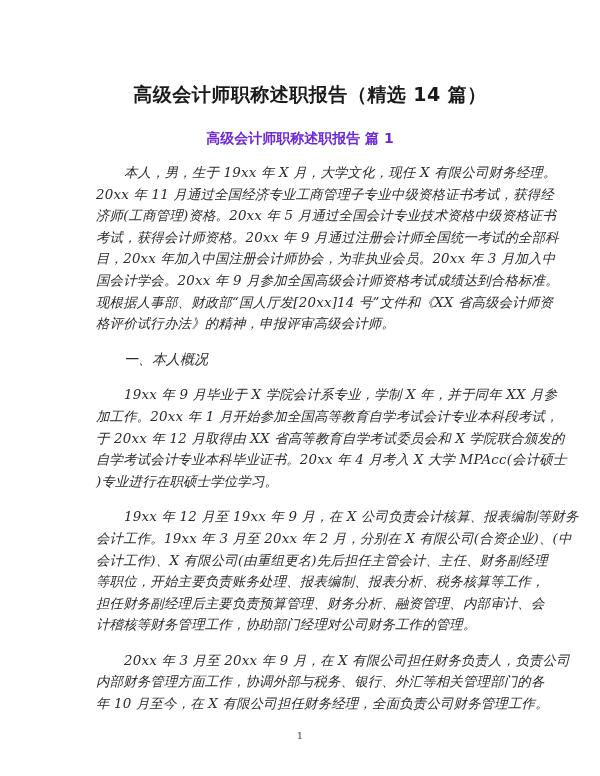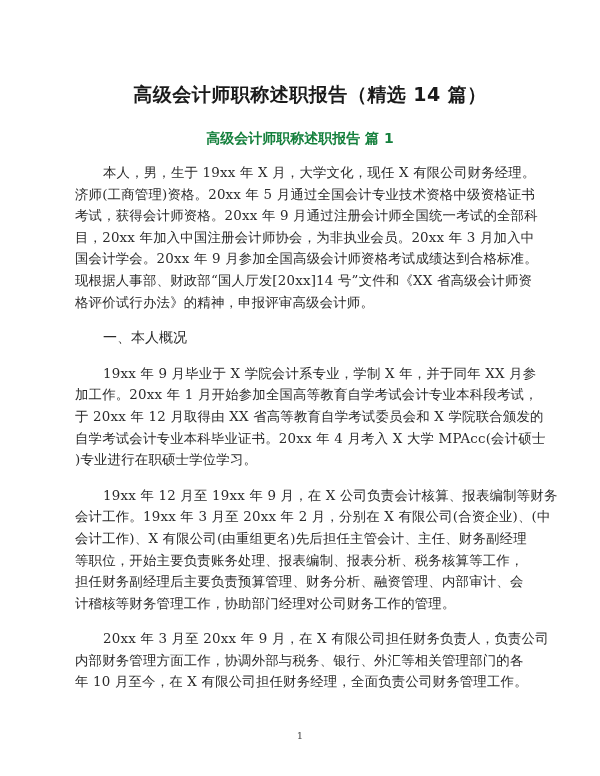--- a/index.html
+++ b/index.html
@@ -33,27 +33,28 @@
       letter-spacing: 0.5px;
     }
     .subtitle {
       position: absolute;
       left: 0; top: 130px;
       width: 600px;
       text-align: center;
       font-family: "DejaVu Sans", "Liberation Sans", sans-serif;
       font-weight: bold;
       font-size: 14px;
-      color: #15803d;
+      color: #6d28d9;
     }
     .body {
       position: absolute;
-      left: 75px;
+      left: 96px;
       top: 162px;
       width: 426px;
+      font-style: italic;
     }
     .para {
       margin: 0;
     }
     .line {
       display: block;
       height: 21.6px;
       line-height: 21.6px;
       font-size: 13.4px;
       white-space: nowrap;
@@ -83,20 +84,21 @@
 <body>
 
 <div class="page">
   <div class="title">高级会计师职称述职报告（精选 14 篇）</div>
   <div class="subtitle">高级会计师职称述职报告 篇 1</div>
 
   <div class="body">
 
     <div class="para">
       <span class="line indent">本人，男，生于 19xx 年 X 月，大学文化，现任 X 有限公司财务经理。</span>
+      <span class="line">20xx 年 11 月通过全国经济专业工商管理子专业中级资格证书考试，获得经</span>
       <span class="line">济师(工商管理)资格。20xx 年 5 月通过全国会计专业技术资格中级资格证书</span>
       <span class="line">考试，获得会计师资格。20xx 年 9 月通过注册会计师全国统一考试的全部科</span>
       <span class="line">目，20xx 年加入中国注册会计师协会，为非执业会员。20xx 年 3 月加入中</span>
       <span class="line">国会计学会。20xx 年 9 月参加全国高级会计师资格考试成绩达到合格标准。</span>
       <span class="line">现根据人事部、财政部“国人厅发[20xx]14 号”文件和《XX 省高级会计师资</span>
       <span class="line">格评价试行办法》的精神，申报评审高级会计师。</span>
     </div>
     <div class="gap"></div>
 
     <div class="para">

